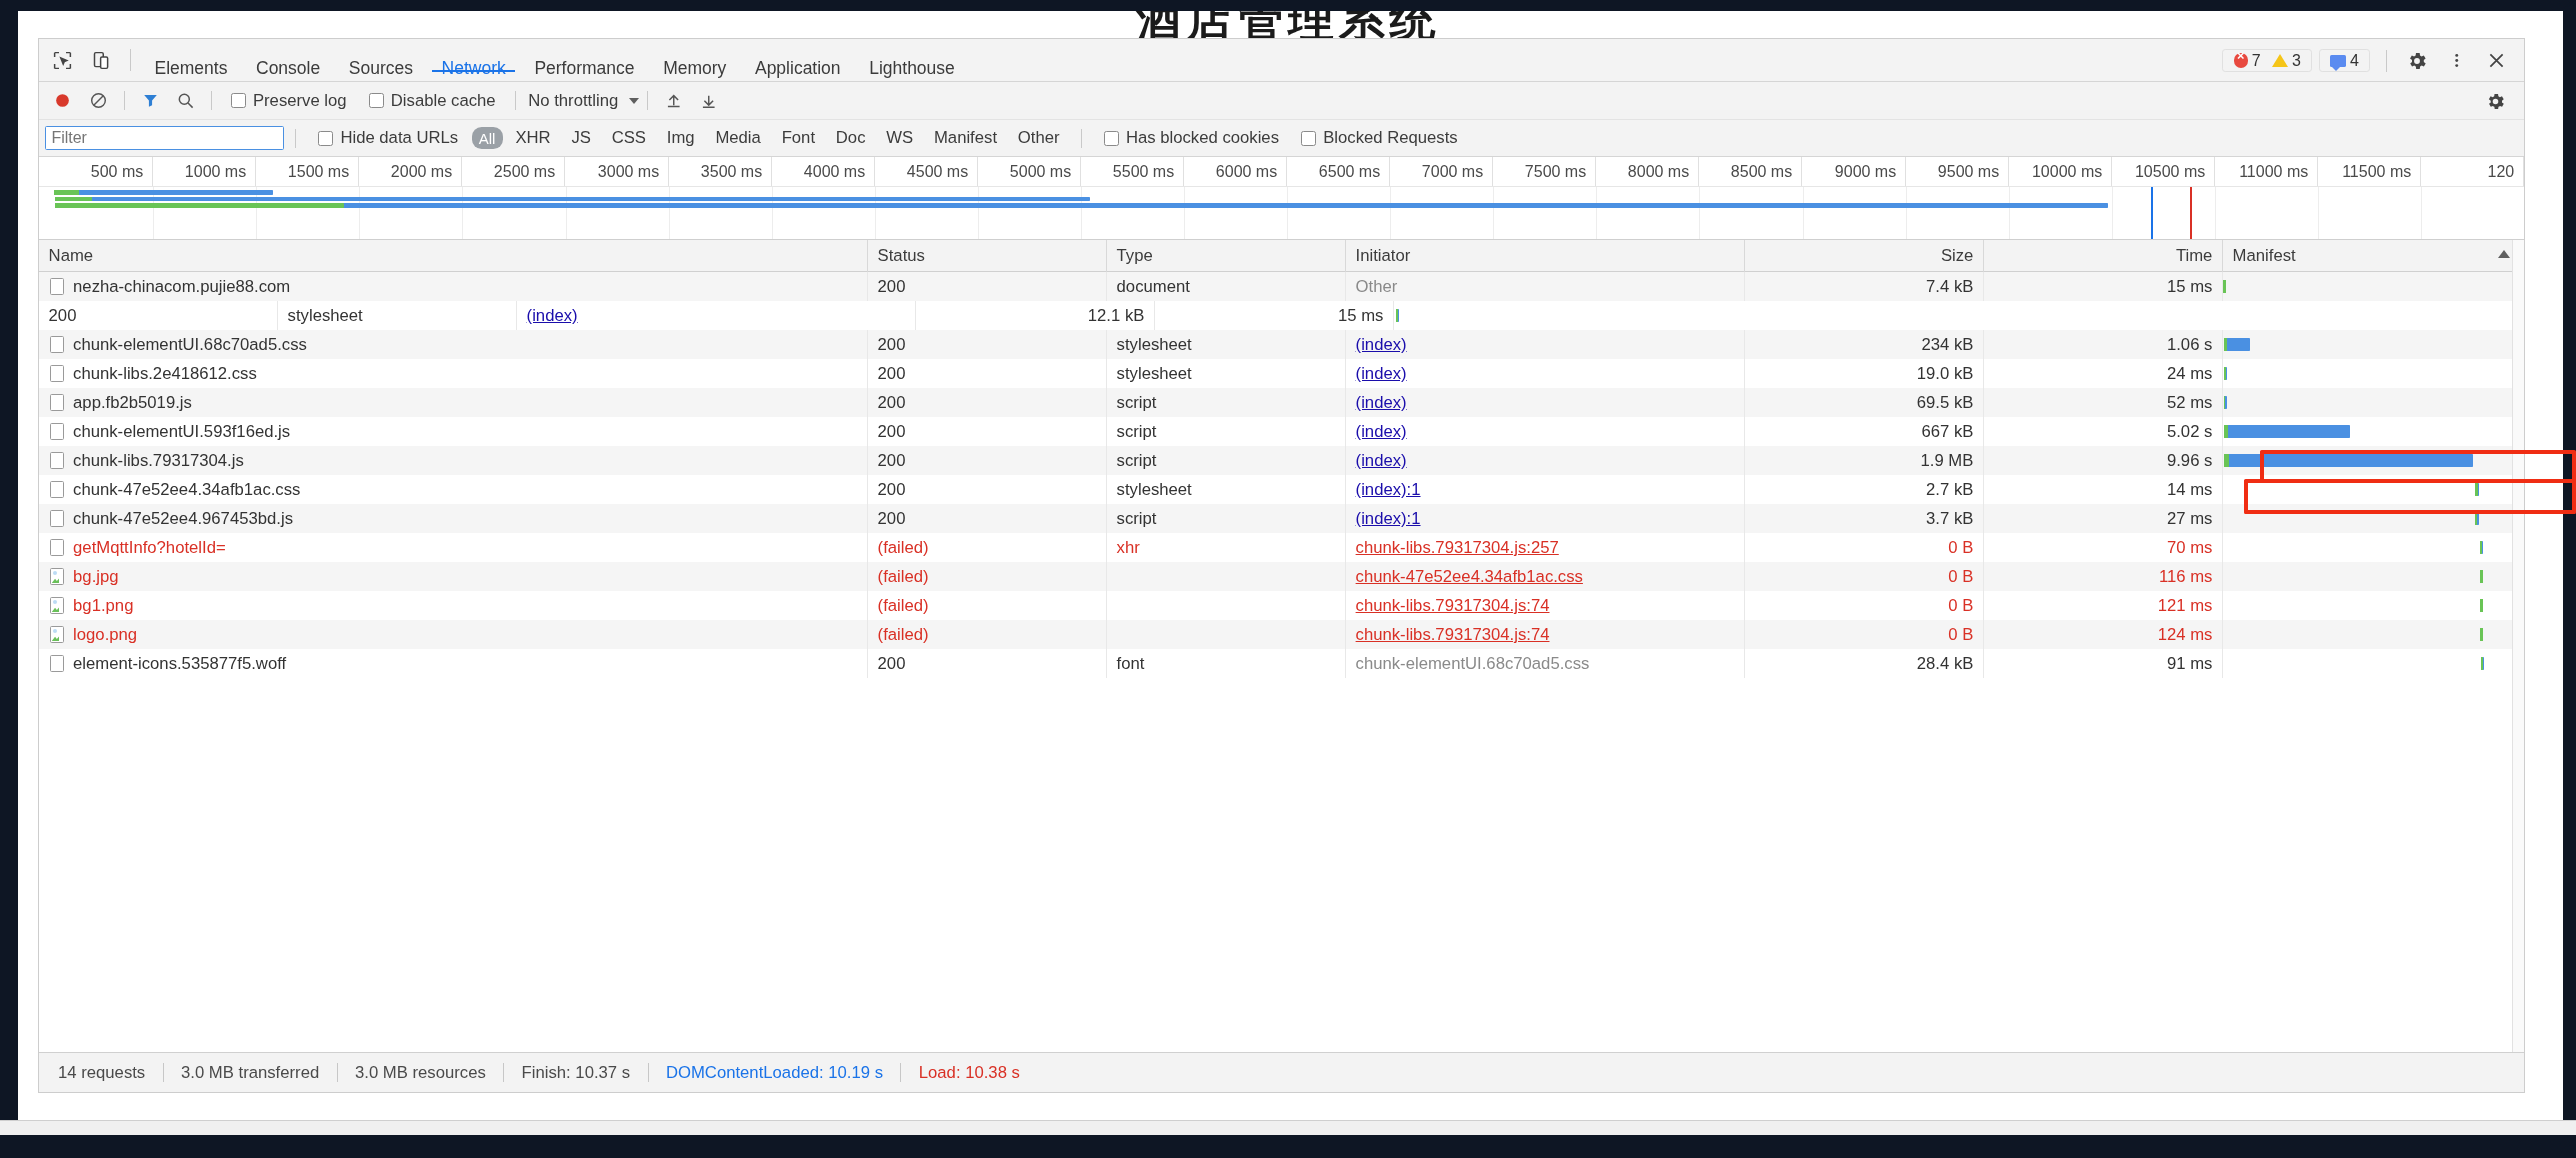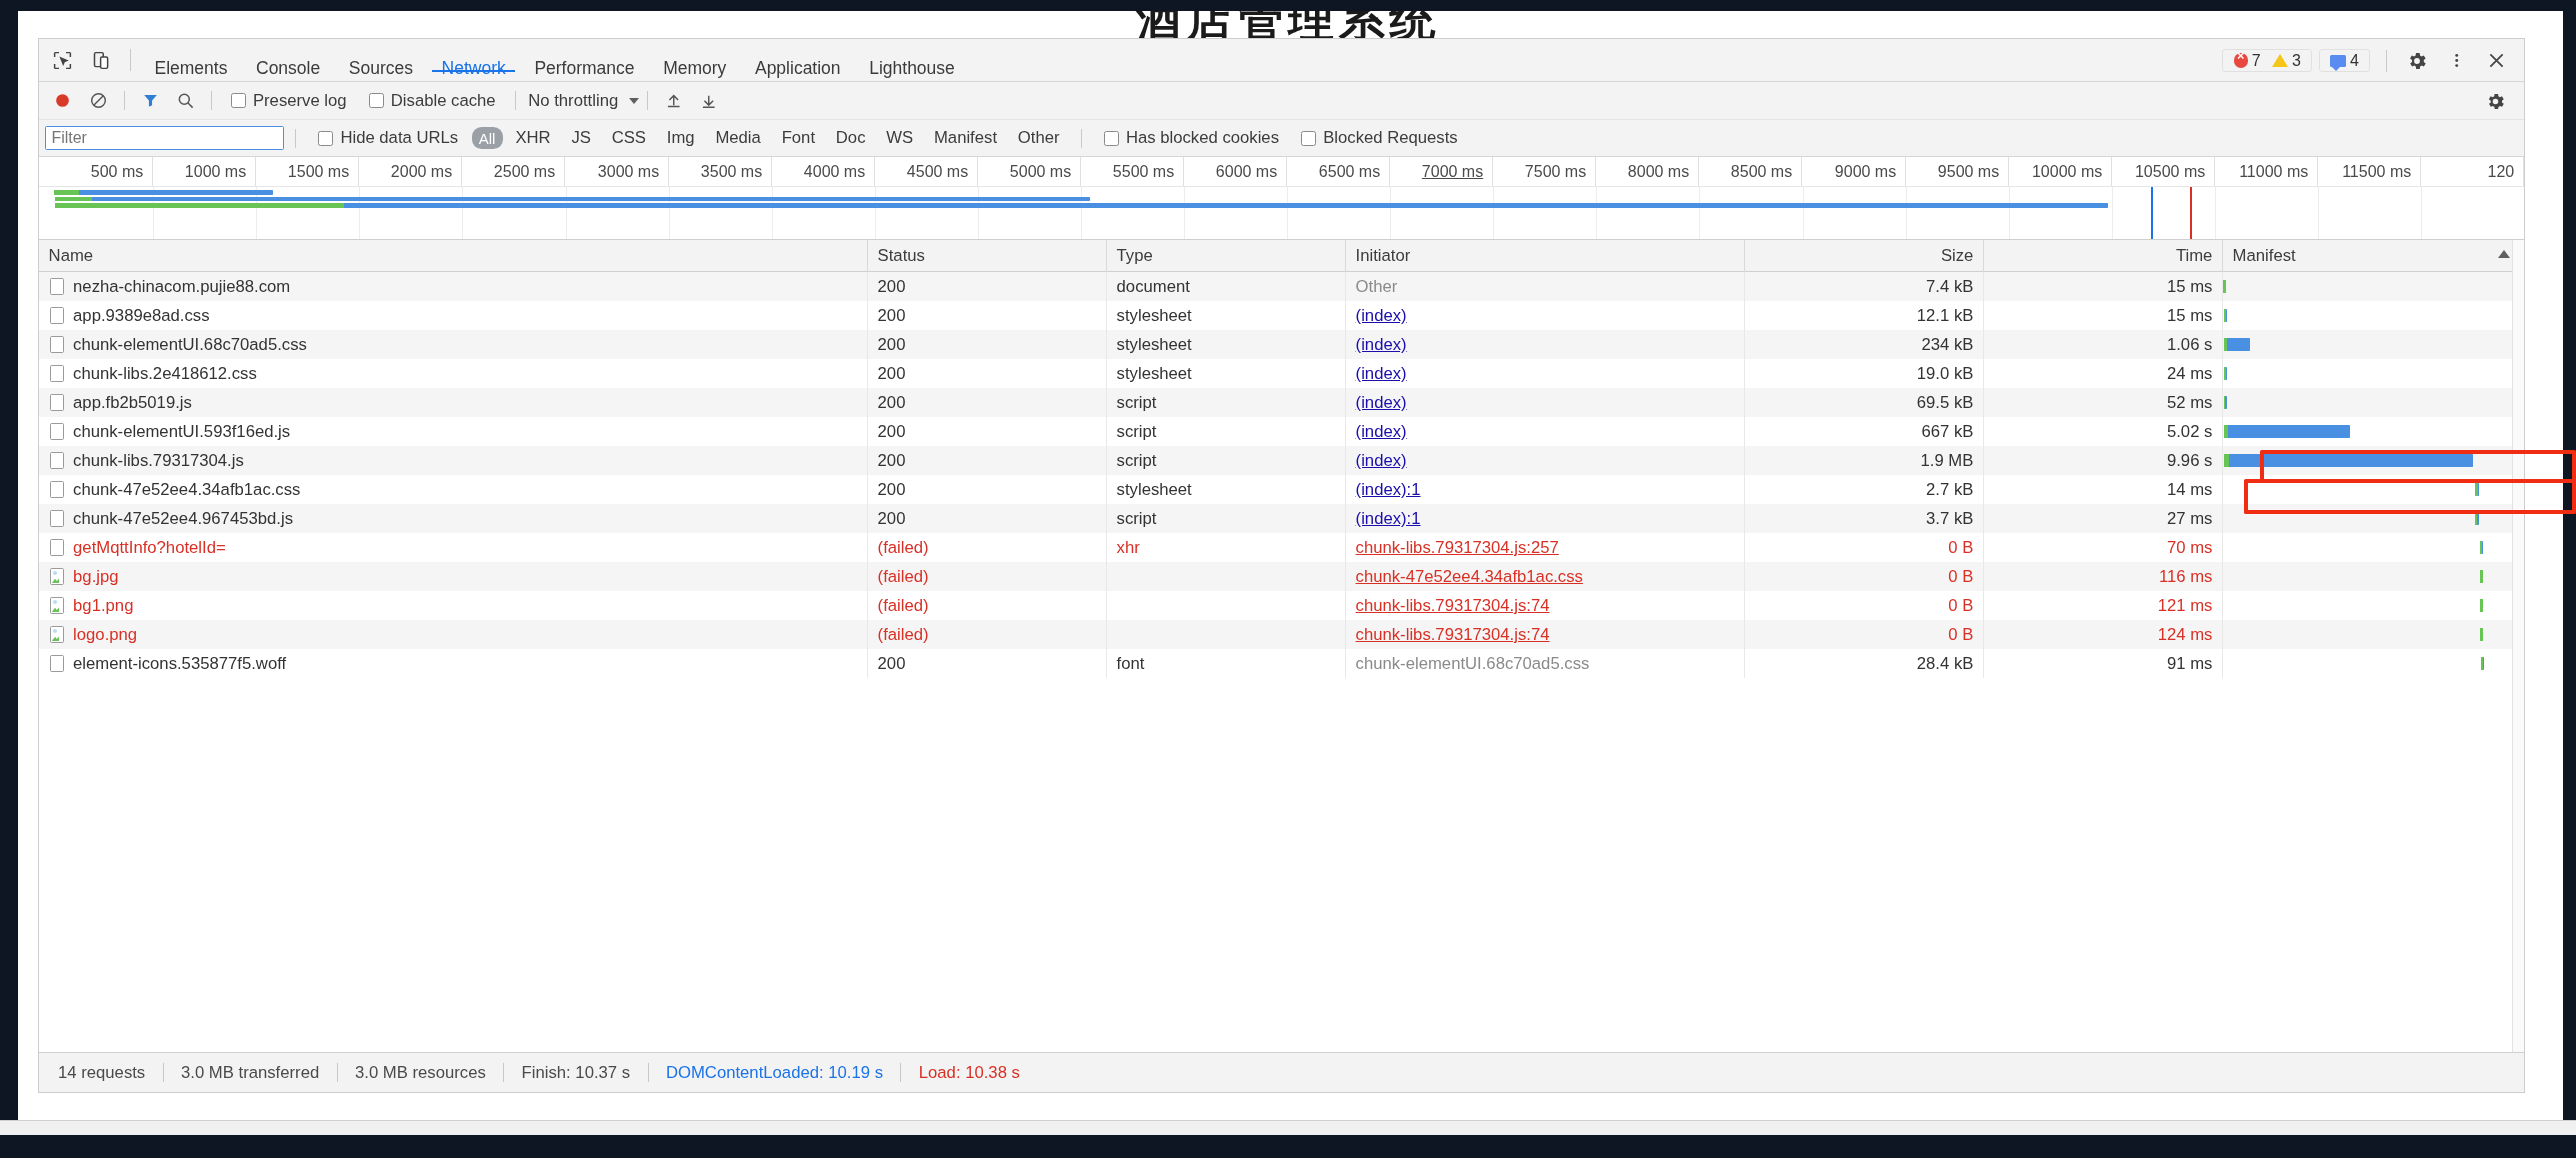--- a/index.html
+++ b/index.html
@@ -609,21 +609,21 @@
           <div class="ruler-tick" style="left: 320px; width: 103px;">2000 ms</div>
           <div class="ruler-tick" style="left: 423px; width: 103px;">2500 ms</div>
           <div class="ruler-tick" style="left: 527px; width: 103px;">3000 ms</div>
           <div class="ruler-tick" style="left: 630px; width: 103px;">3500 ms</div>
           <div class="ruler-tick" style="left: 733px; width: 103px;">4000 ms</div>
           <div class="ruler-tick" style="left: 836px; width: 103px;">4500 ms</div>
           <div class="ruler-tick" style="left: 939px; width: 103px;">5000 ms</div>
           <div class="ruler-tick" style="left: 1042px; width: 103px;">5500 ms</div>
           <div class="ruler-tick" style="left: 1145px; width: 103px;">6000 ms</div>
           <div class="ruler-tick" style="left: 1248px; width: 103px;">6500 ms</div>
-          <div class="ruler-tick" style="left: 1351px; width: 103px; text-decoration: underline;">7000 ms</div>
+          <div class="ruler-tick" style="left: 1351px; width: 103px;">7000 ms</div>
           <div class="ruler-tick" style="left: 1454px; width: 103px;">7500 ms</div>
           <div class="ruler-tick" style="left: 1557px; width: 103px;">8000 ms</div>
           <div class="ruler-tick" style="left: 1660px; width: 103px;">8500 ms</div>
           <div class="ruler-tick" style="left: 1764px; width: 103px;">9000 ms</div>
           <div class="ruler-tick" style="left: 1867px; width: 103px;">9500 ms</div>
           <div class="ruler-tick" style="left: 1970px; width: 103px;">10000 ms</div>
           <div class="ruler-tick" style="left: 2073px; width: 103px;">10500 ms</div>
           <div class="ruler-tick" style="left: 2176px; width: 103px;">11000 ms</div>
           <div class="ruler-tick" style="left: 2279px; width: 103px;">11500 ms</div>
           <div class="ruler-tick" style="left: 2382px; width: 103px;">120</div>
@@ -691,24 +691,20 @@
             <div class="td col-init"><span class="init-other">Other</span></div>
             <div class="td col-size num">7.4 kB</div>
             <div class="td col-time num">15 ms</div>
             <div class="wf-cell" style="position: relative;">
               <div class="wf-bar" style="left: 0%; width: max(3.2px, 0.125%); background: rgb(74, 144, 226);">
                 <div class="lat" style="width: max(1.6px, 80%); background: rgb(105, 196, 86);"></div>
               </div>
             </div>
           </div>
           <div class="trow">
-            <div class="td name col-name">
-              <span class="file-ico"></span>
-              <span>app.9389e8ad.css</span>
-            </div>
             <div class="td col-status">200</div>
             <div class="td col-type">stylesheet</div>
             <div class="td col-init"><span class="init-link">(index)</span></div>
             <div class="td col-size num">12.1 kB</div>
             <div class="td col-time num">15 ms</div>
             <div class="wf-cell" style="position: relative;">
               <div class="wf-bar" style="left: 0.166667%; width: max(3.2px, 0.125%); background: rgb(74, 144, 226);">
                 <div class="lat" style="width: max(1.6px, 66.6667%); background: rgb(105, 196, 86);"></div>
               </div>
             </div>

